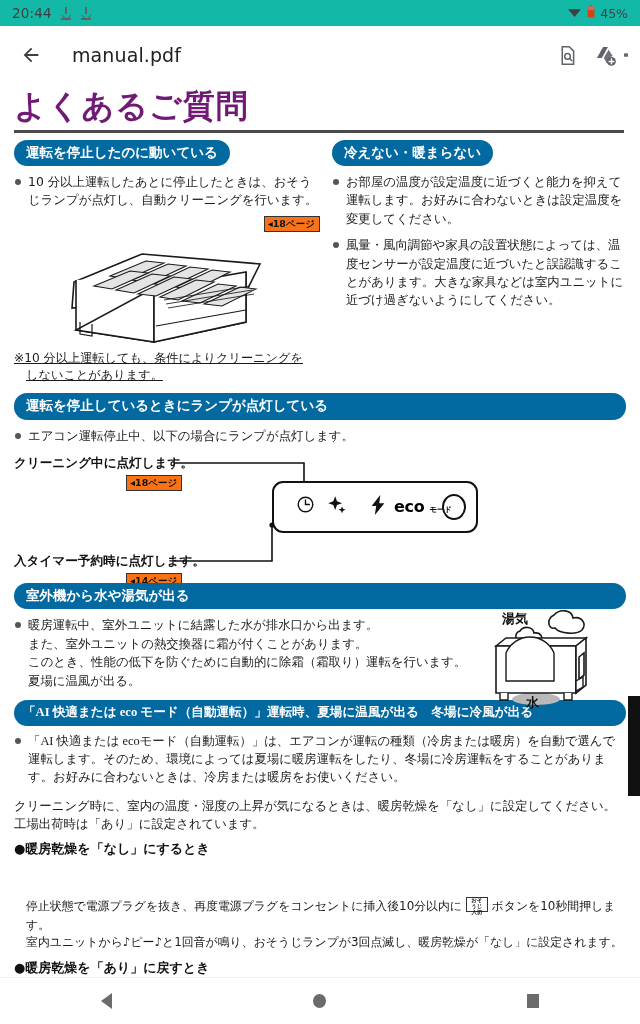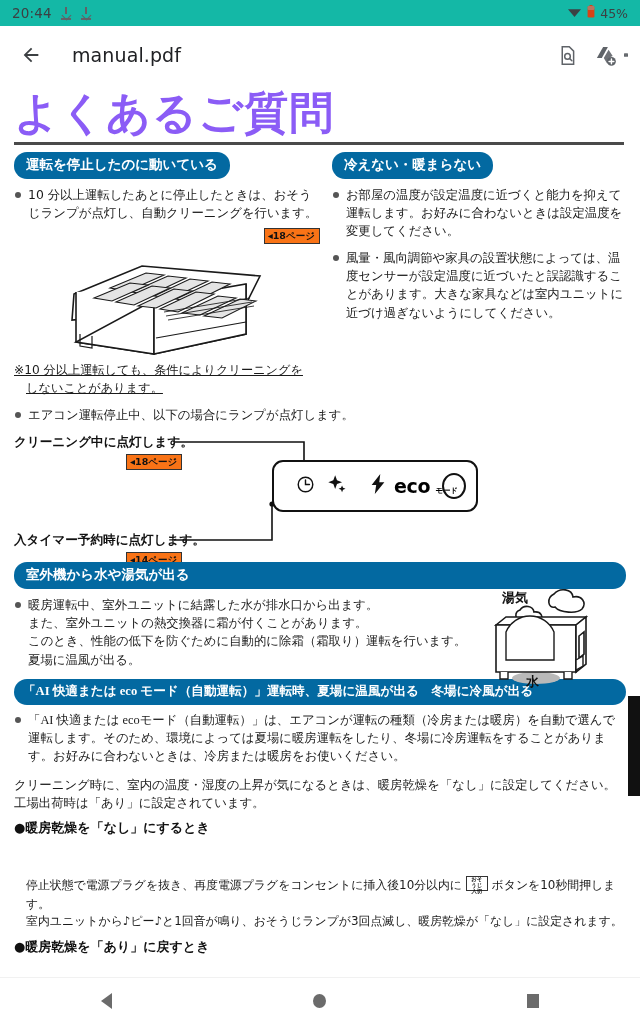--- a/index.html
+++ b/index.html
@@ -39,21 +39,21 @@
   .kebab i { display:block; width:4px; height:4px; border-radius:50%; background:#5f6368; margin:2.6px 0;}
 
   
   .pdfpage {
     position:absolute; left:0; top:84px; width:640px; height:893px;
     background:#fff; overflow:hidden;
   }
   .sheet { position:absolute; left:14px; top:0; width:612px; }
 
   .pagetitle {
-    font-size: 44px; font-weight: 700; color:#8b5cf6;
+    font-size: 32px; font-weight: 700; color:#701a75;
     letter-spacing: 1px; line-height: 1.05; padding-top: 6px;
     font-family:"DejaVu Sans","Liberation Sans",sans-serif;
   }
   .titlerule { height:3px; background:#4a4a4a; margin-top: 6px; width:610px; }
 
   
   .pill {
     background:#0369a1; color:#fff; border-radius: 13px;
     font-size: 13.5px; font-weight:700; line-height:1;
     padding: 6px 12px 7px 12px; display:inline-block;
@@ -86,21 +86,21 @@
   
   .lampwrap { position:relative; height: 140px; margin-top: 4px; }
   .lamplabel { font-size: 12.6px; font-weight:700; color:#111; white-space:nowrap;}
   .panel {
     position:absolute; left:258px; top:32px; width:206px; height:52px;
     border: 2.4px solid #111; border-radius: 11px; background:#fff;
     display:flex; align-items:center;
   }
   .panel .ic { position:absolute; }
   .ecoblk { text-align:center; line-height:1; }
-  .ecoblk .e1{ font-size:19px; font-weight:700; letter-spacing:-.3px;}
+  .ecoblk .e1{ font-size:16px; font-weight:700; letter-spacing:-.3px;}
   .ecoblk .e2{ font-size:7.5px; font-weight:700; margin-top:1px; letter-spacing:-.2px;}
   .bigcircle{ width:24px;height:26px;border:2.6px solid #111;border-radius:50%;}
 
   
   .outdoor { position:absolute; right: 22px; top: 18px; width: 120px; height: 108px;}
 
   
   .howto-h { font-size: 13px; font-weight:700; color:#111; margin-top:7px;}
   .howto-p { font-size: 11.9px; color:#1a1a1a; line-height:1.5; padding-left: 12px; margin-top: 39px;}
   .btnicon{
@@ -239,20 +239,21 @@
         </div>
 
         <div class="colR">
           <div class="pill">冷えない・暖まらない</div>
           <div class="body-txt bullet" style="margin-top:7px;">お部屋の温度が設定温度に近づくと能力を抑えて運転します。お好みに合わないときは設定温度を変更してください。</div>
           <div class="body-txt bullet" style="margin-top:8px;">風量・風向調節や家具の設置状態によっては、温度センサーが設定温度に近づいたと誤認識することがあります。大きな家具などは室内ユニットに近づけ過ぎないようにしてください。</div>
         </div>
       </div>
 
       <div class="pillrow" style="margin-top:8px;">
+        <div class="pill" style="display:block;">運転を停止しているときにランプが点灯している</div>
         <div class="body-txt bullet" style="margin-top:7px;">エアコン運転停止中、以下の場合にランプが点灯します。</div>
 
         <div class="lampwrap">
 
           <svg style="position:absolute;left:0;top:0;" width="612" height="140" viewBox="0 0 612 140">
             <g stroke="#111" stroke-width="1.6" fill="none">
               <path d="M160 14 L290 14 L290 38"></path>
               <path d="M160 112 L258 112 L258 78"></path>
             </g>
             <circle cx="290" cy="40" r="2.6" fill="#111"></circle>

